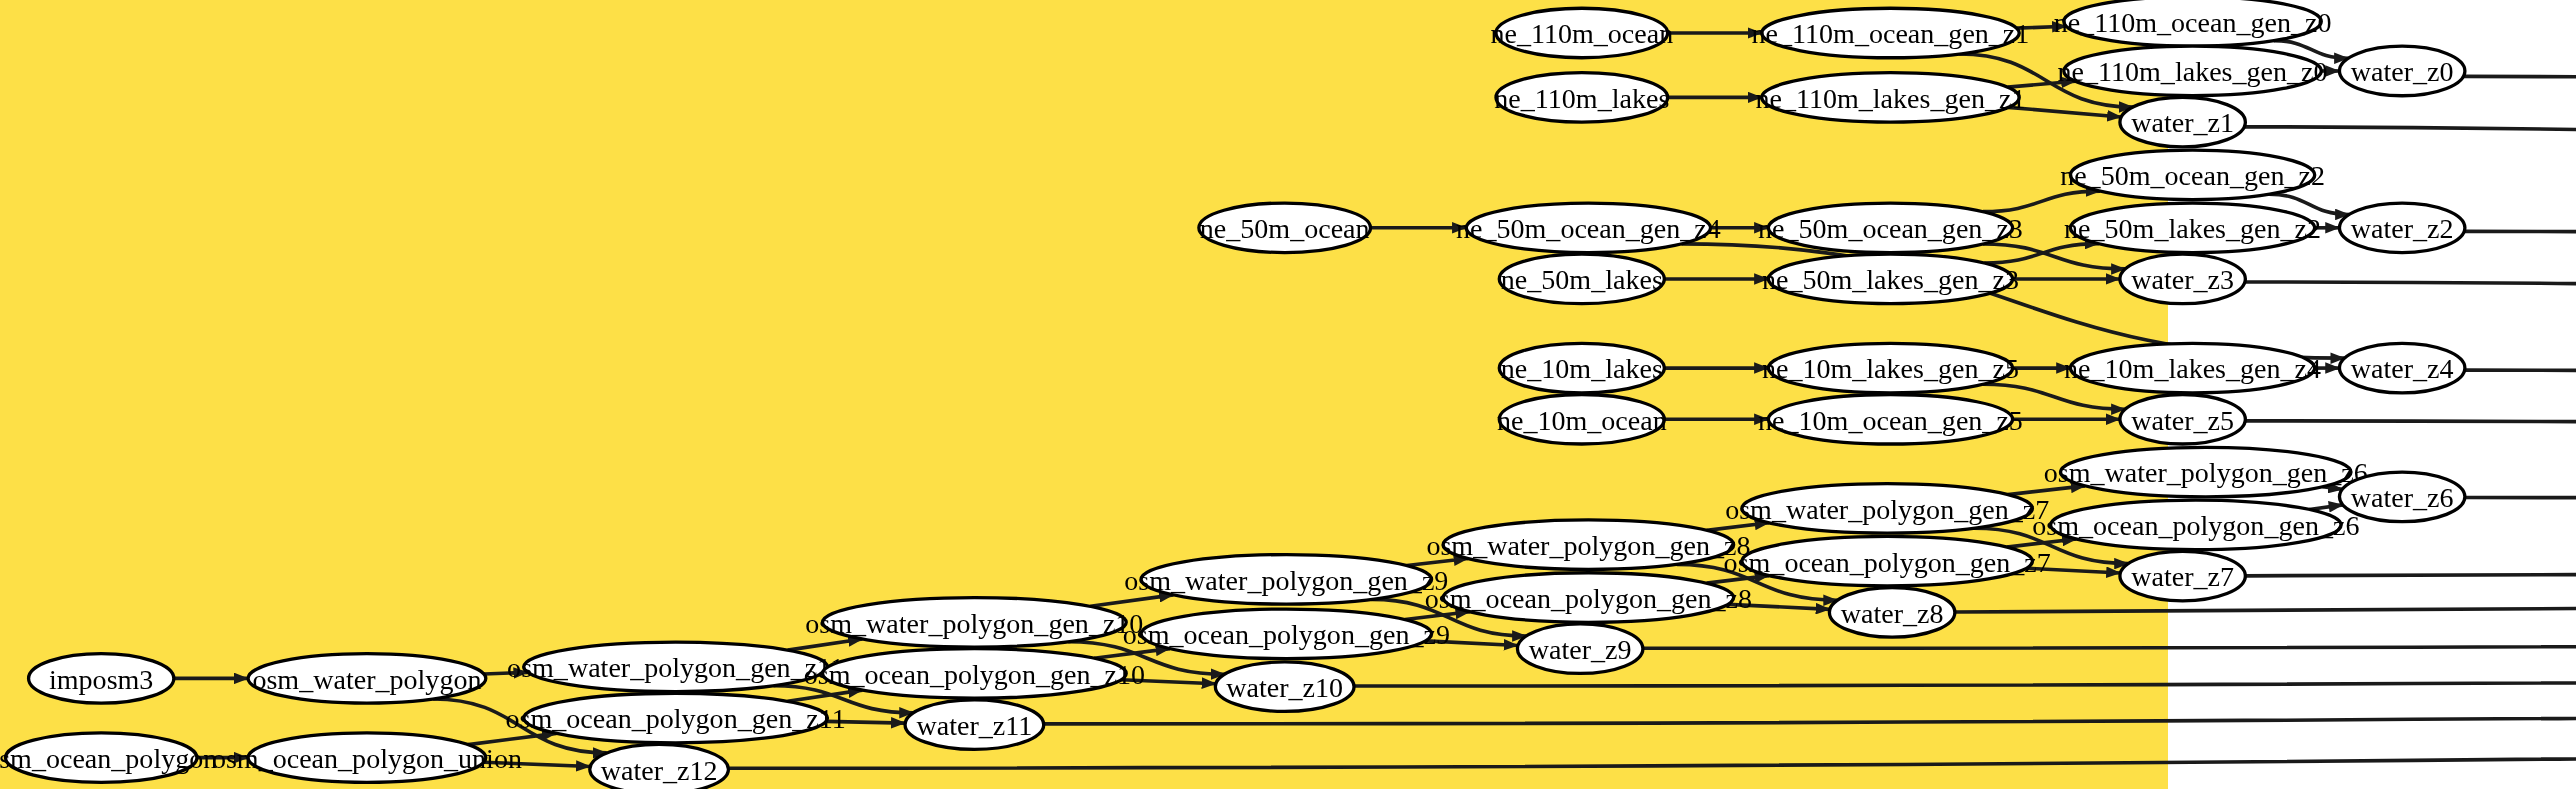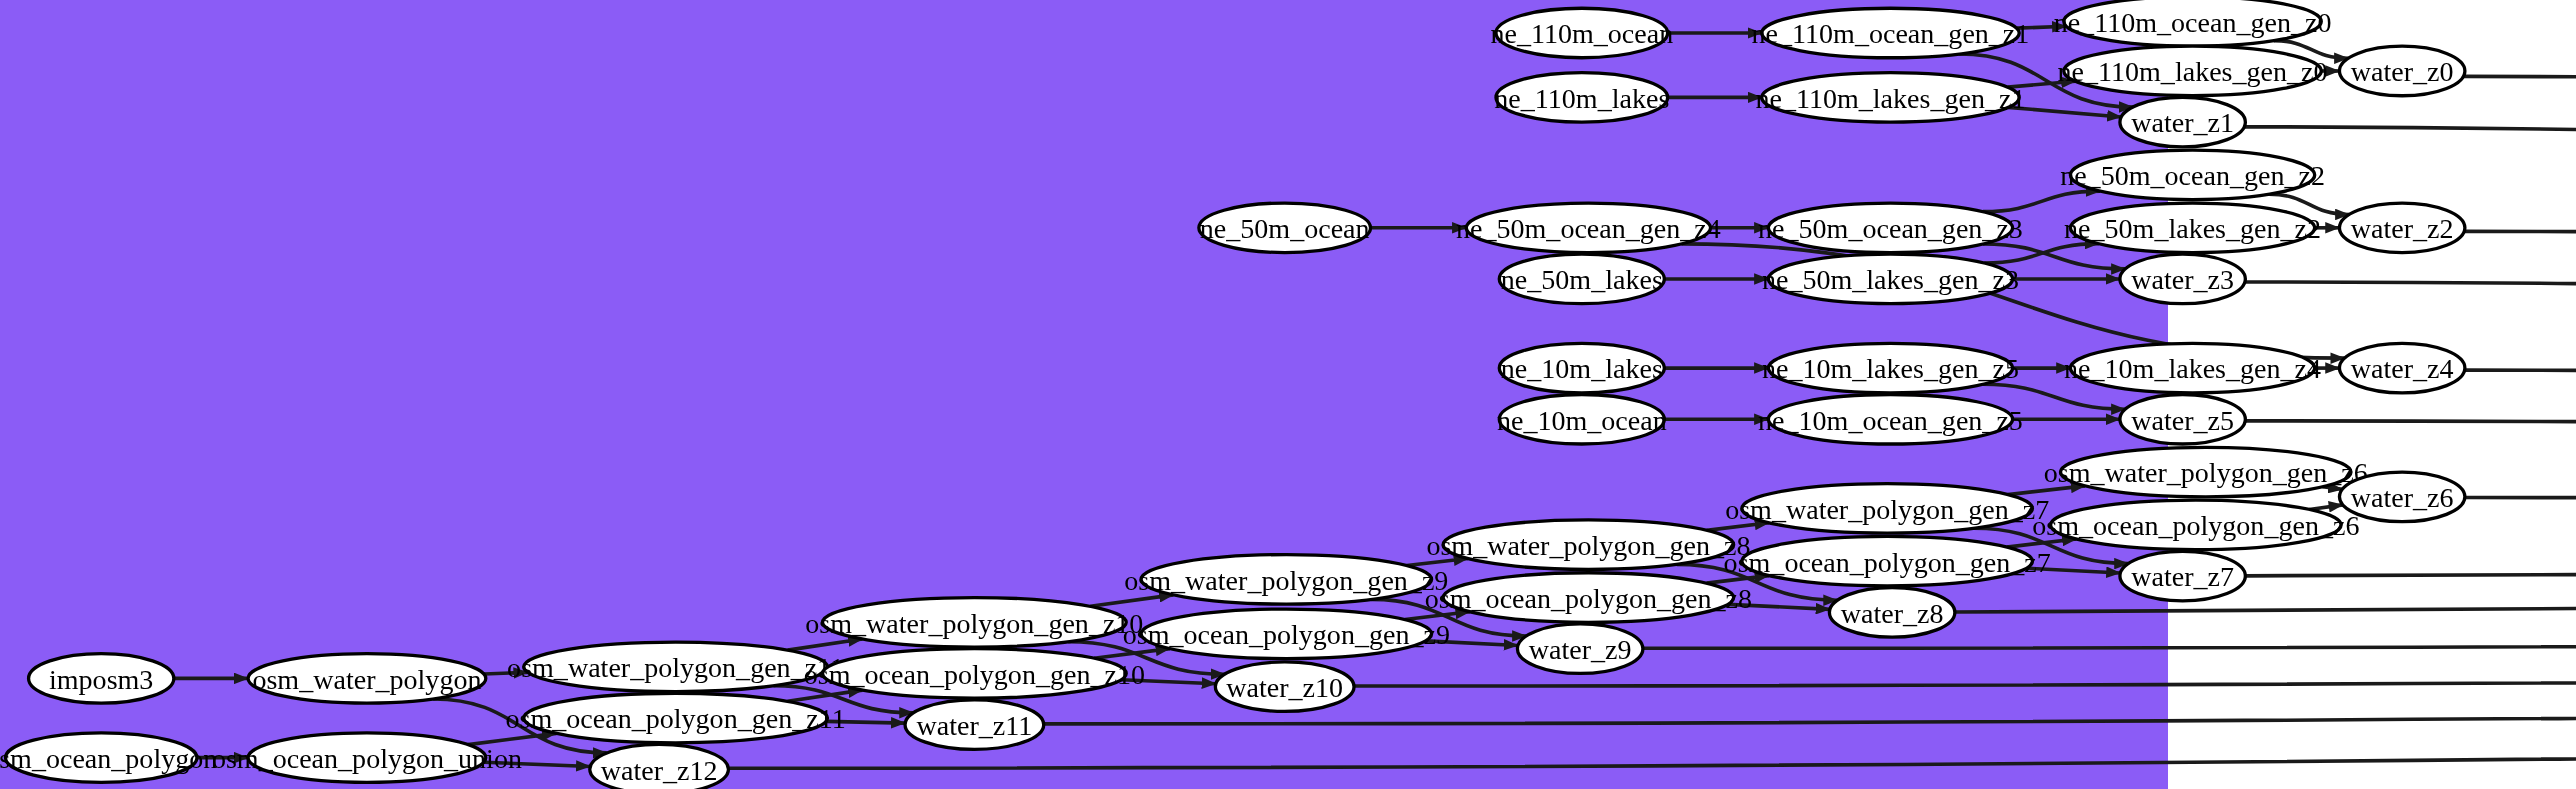--- a/index.html
+++ b/index.html
@@ -1,16 +1,16 @@
 <!DOCTYPE html>
 <html style="font-size:11.5px"><head>
 <meta charset="utf-8">
 <style>
   html,body{margin:0;padding:0;background:#ffffff;}
-  #stage{position:relative;width:2168px;height:789px;background:#8b5cf6;
+  #stage{position:relative;width:2168px;height:789px;background:#fde047;
          font-family:"Liberation Serif", serif;}
   svg{display:block;}
   .node-ell{fill:#ffffff;stroke:#000000;stroke-width:2;}
   .node-lbl{font-family:"Liberation Serif", serif;font-size:17px;fill:#000;
             text-anchor:middle;dominant-baseline:central;}
   .edge{fill:none;stroke:#1a1a1a;stroke-width:2.2;}
   .tbl-lbl{font-family:"Liberation Serif", serif;font-size:17px;fill:#000;
            text-anchor:middle;dominant-baseline:central;}
 </style>
 </head>

